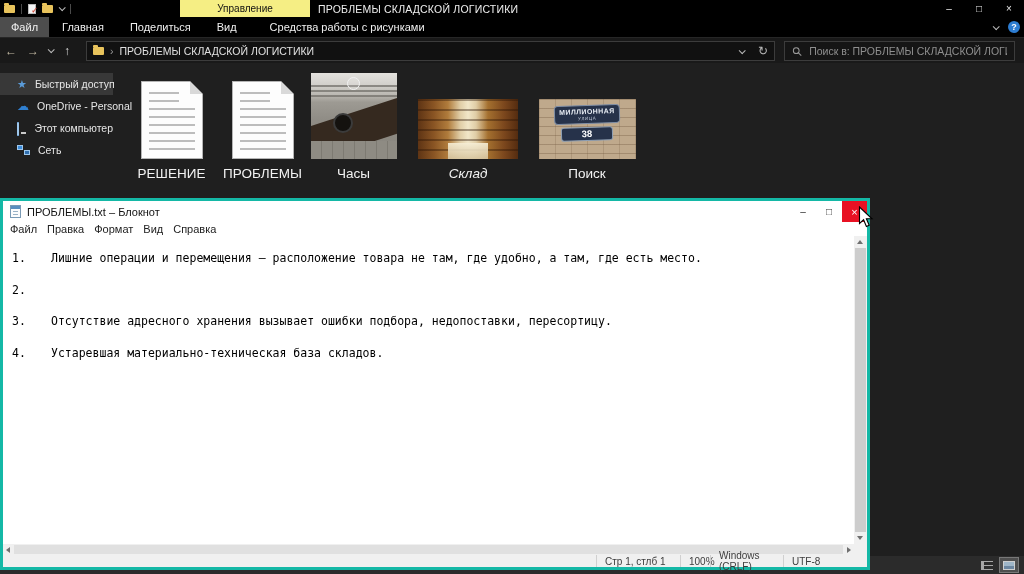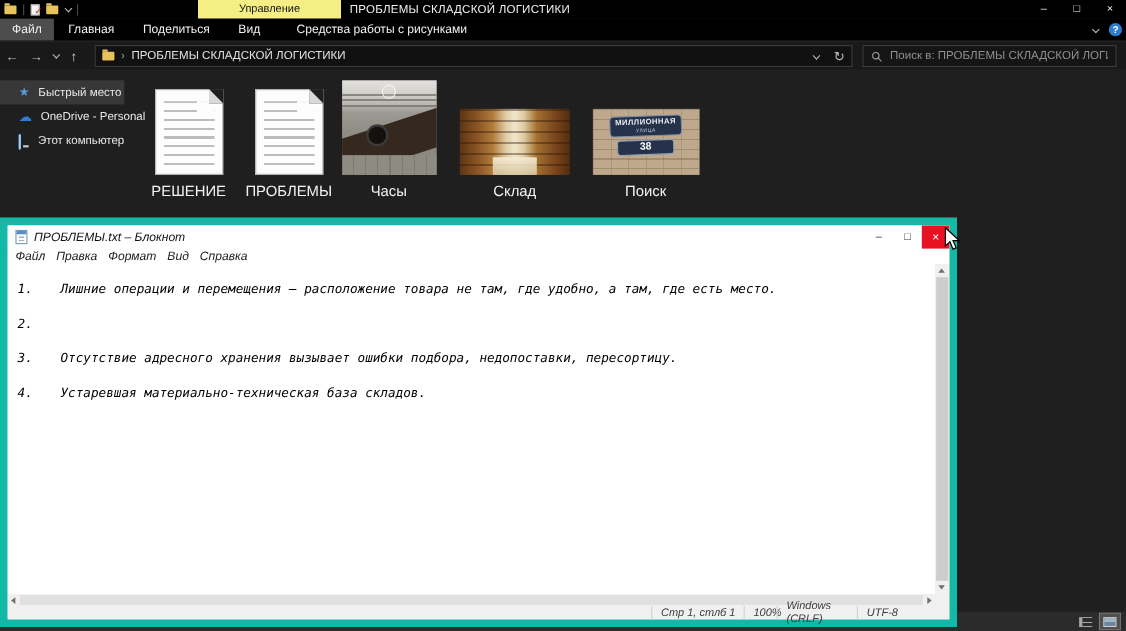--- a/index.html
+++ b/index.html
@@ -110,21 +110,21 @@
   .ex-status { position:absolute; left:0; right:0; bottom:0; height:18px; background:#2b2b2b;
                display:flex; align-items:center; justify-content:flex-end; padding-right:6px; gap:4px; }
   .view-btn { width:18px; height:14px; display:flex; align-items:center; justify-content:center; }
   .vb-details { width:12px; height:9px;
       background:repeating-linear-gradient(180deg,#a6a6a6 0 1px,transparent 1px 4px); border-left:3px solid #a6a6a6; }
   .view-btn.active { background:#4f4f4f; outline:1px solid #787878; }
   .vb-thumb { width:12px; height:9px; background:linear-gradient(180deg,#9fb6c8 0 55%,#6c86a0 55% 100%); border:1px solid #cfcfcf; }
 
   
   .notepad { position:absolute; left:0; top:198px; width:870px; height:372px; background:#fff;
-             border:7px solid #14b8a6;font-style:italic; }
+             border:3px solid #14b8a6; }
   .np-titlebar { position:relative; height:21px; background:#fff; display:flex; align-items:center; }
   .np-appicon { margin-left:7px; width:11px; height:13px; background:#fdfdfd; border:1px solid #7a9ab5; position:relative; }
   .np-appicon::before { content:""; position:absolute; left:0; right:0; top:0; height:3px; background:#5a8fc0; }
   .np-appicon::after { content:""; position:absolute; left:2px; right:2px; top:5px; height:6px;
       background:repeating-linear-gradient(180deg,#9ab2c6 0 1px,transparent 1px 3px); }
   .np-title { margin-left:6px; font-size:11px; color:#111; }
   .np-controls { margin-left:auto; display:flex; height:100%; }
   .np-btn { width:26px; height:21px; display:flex; align-items:center; justify-content:center;
             color:#333; font-size:10px; }
   .np-btn.close { background:#e81123; color:#fff; width:25px; font-size:11px; }
@@ -219,29 +219,36 @@
           <line x1="7.6" y1="7.6" x2="11" y2="11" stroke="#9a9a9a" stroke-width="1.2"></line>
         </svg>
         <input type="text" placeholder="Поиск в: ПРОБЛЕМЫ СКЛАДСКОЙ ЛОГИСТИКИ" style="">
       </div>
     </div>
 
     <div class="ex-main">
       <div class="sidebar">
         <div class="side-item selected">
           <span class="ic-star">★</span>
-          <span>Быстрый место</span>
+          <span>Быстрый доступ</span>
         </div>
         <div class="side-item">
           <span class="ic-cloud">☁</span>
           <span>OneDrive - Personal</span>
         </div>
         <div class="side-item">
           <span class="ic-monitor"><span class="scr"></span><span class="std"></span></span>
           <span>Этот компьютер</span>
+        </div>
+        <div class="side-item">
+          <span class="ic-net">
+              <i></i>
+              <i></i>
+            </span>
+          <span>Сеть</span>
         </div>
       </div>
 
       <div class="files">
         <div class="tile" style="width:91px;">
           <div class="thumb-box">
               <div class="doc-icon">
                 <div class="doc-lines"></div>
               </div>
             </div>
@@ -260,21 +267,21 @@
             <div class="thumb-watch">
               <div class="grille"></div>
                 <div class="star"></div>
               <div class="arm"></div>
                 <div class="watch"></div>
                 <div class="pave"></div>
             </div>
           </div>
           <div class="tile-label">Часы</div>
         </div>
-        <div class="tile" style="width:138px;">
+        <div class="tile" style="width:138px;font-style:italic;">
           <div class="thumb-box">
             <div class="thumb-sklad">
               <div class="shelves"></div>
                 <div class="floor"></div>
             </div>
           </div>
           <div class="tile-label">Склад</div>
         </div>
         <div class="tile" style="width:100px;">
           <div class="thumb-box">

